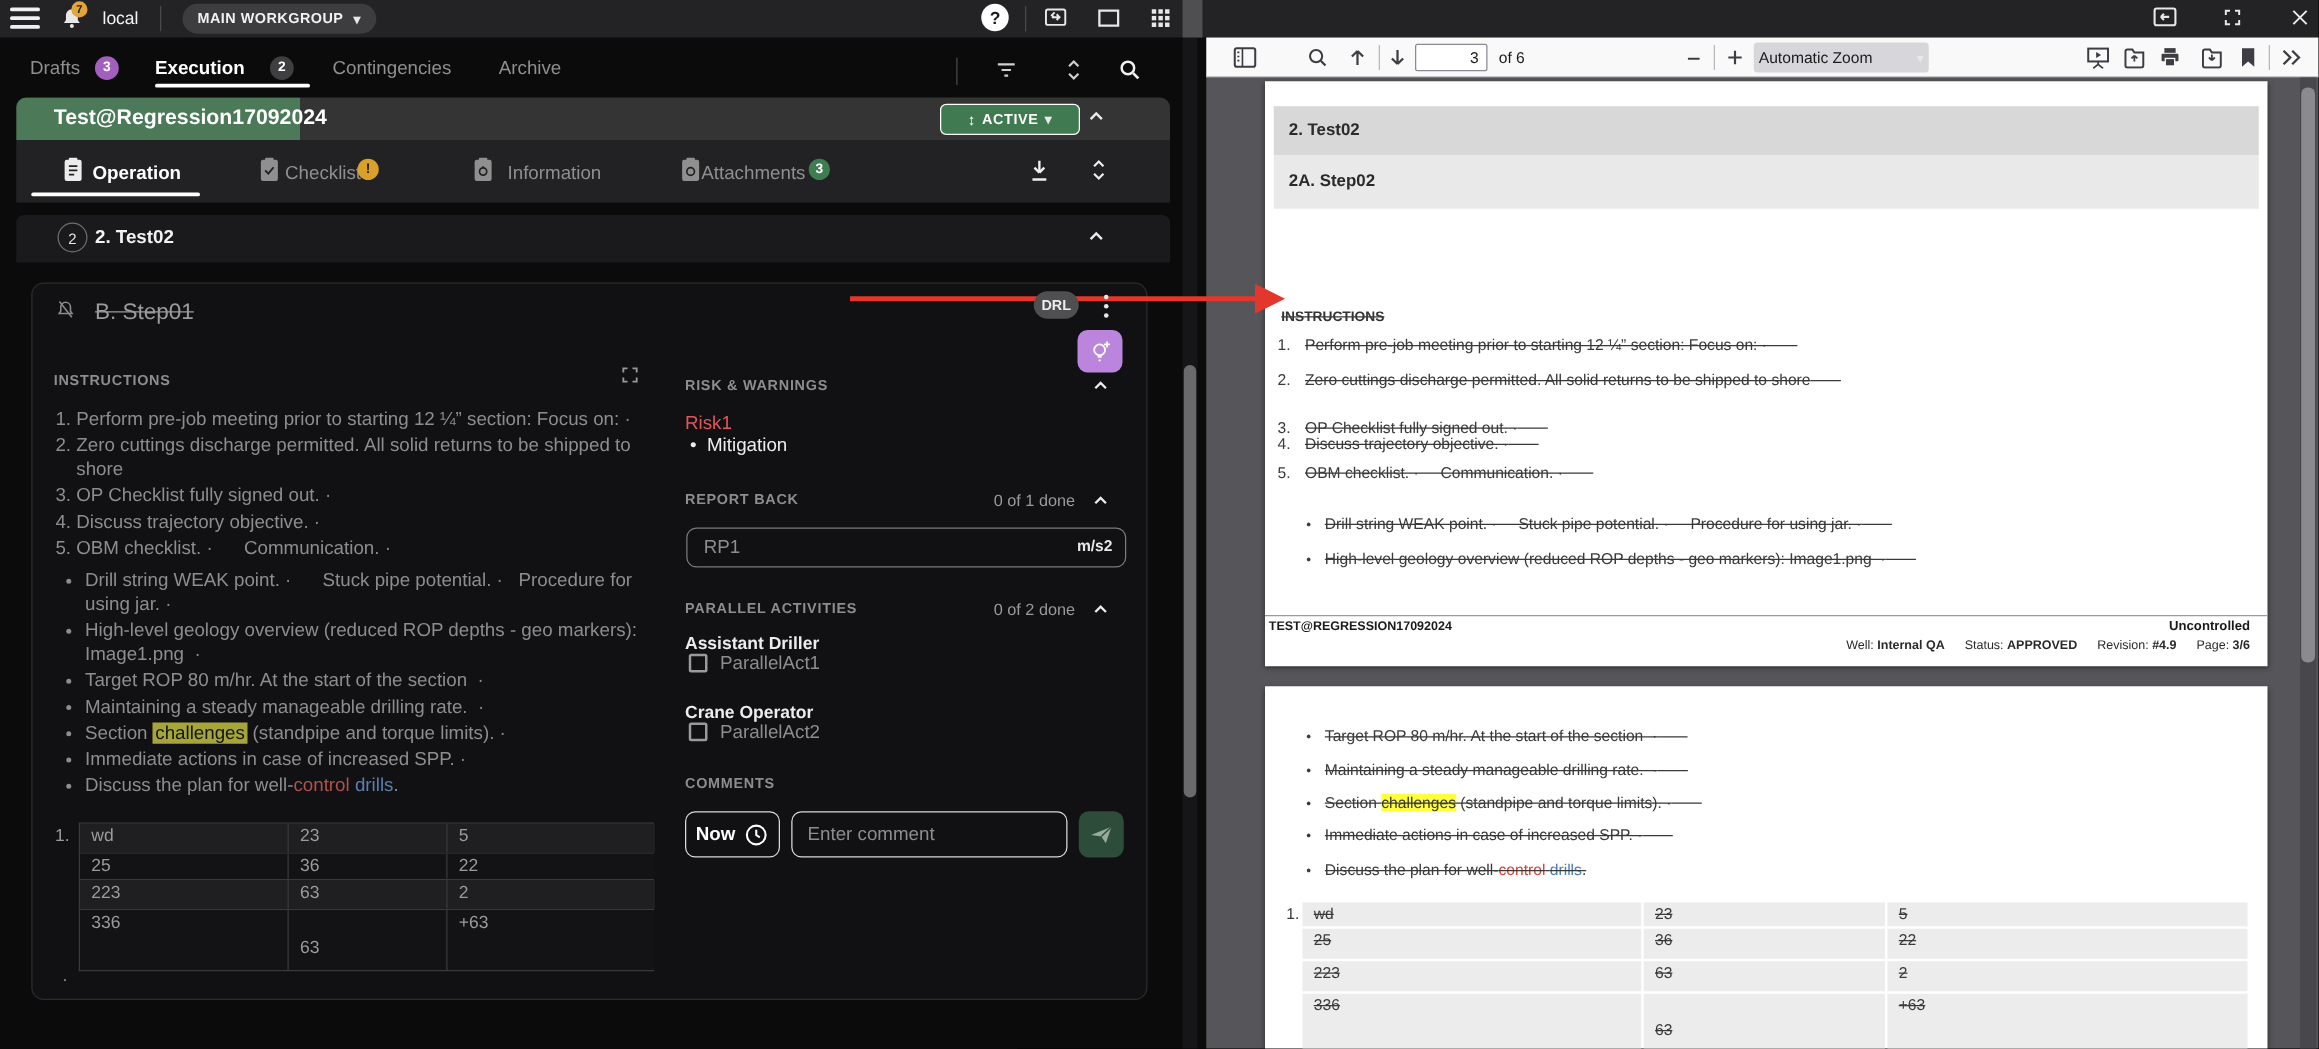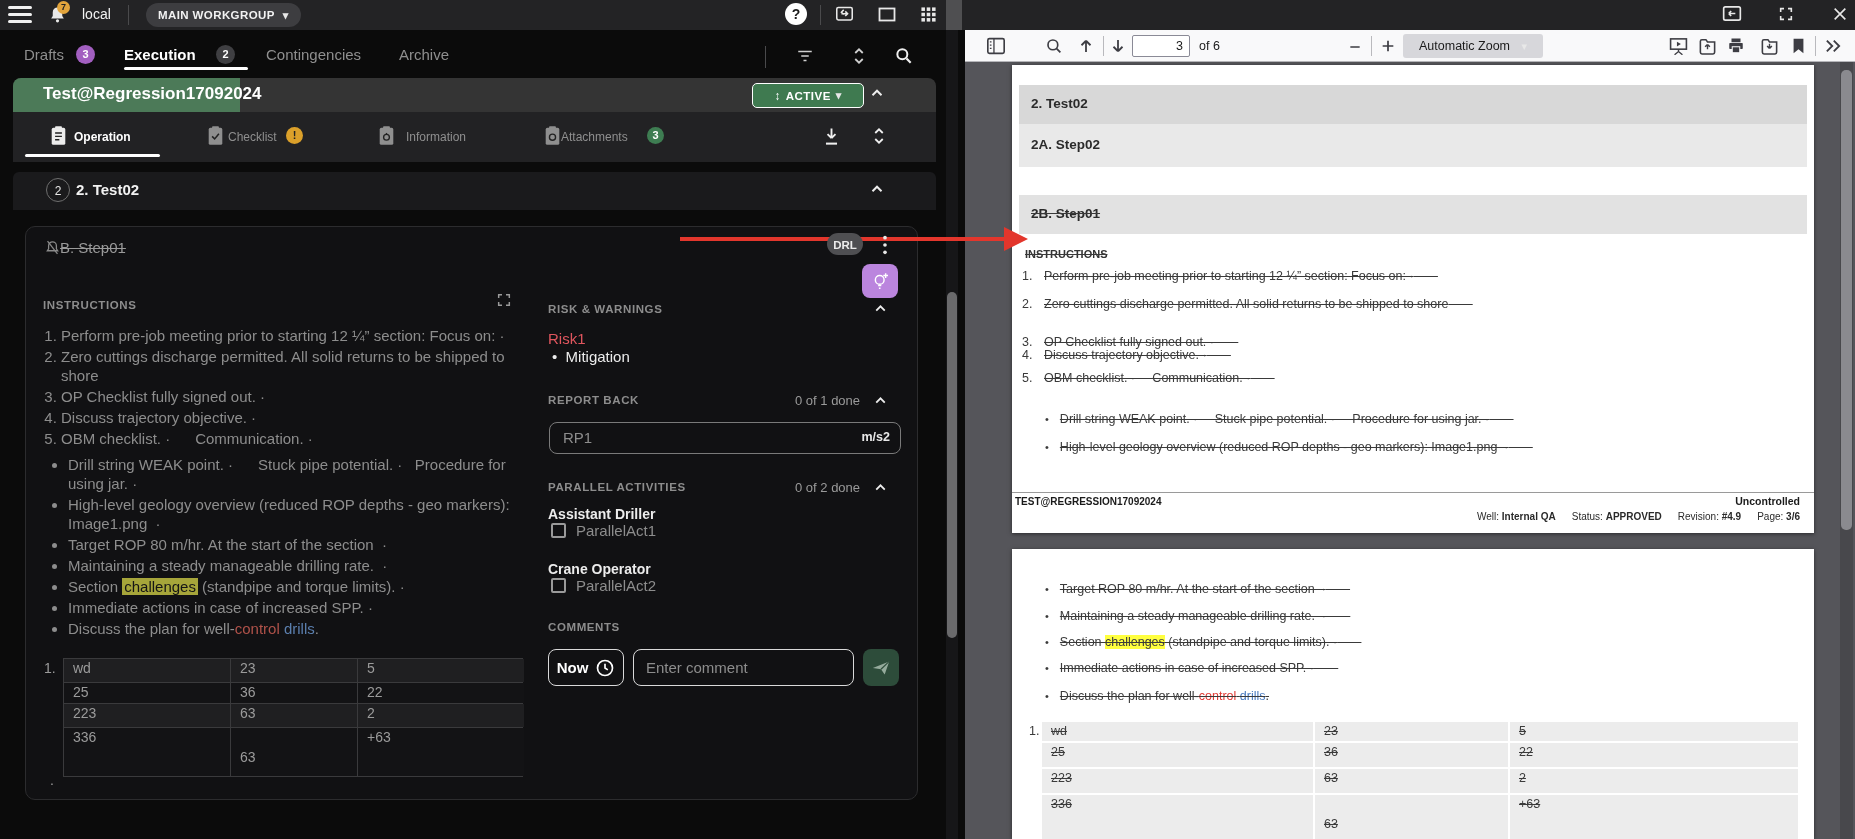--- a/index.html
+++ b/index.html
@@ -35,36 +35,36 @@
   .card-titlebar { position:absolute; left:13px; top:78px; width:923px; height:34px; background:#343434;
     border-radius:8px 8px 0 0; overflow:hidden; }
   .card-green { position:absolute; left:0; top:0; width:227px; height:34px; background:#4c7a58; }
   .card-title { position:absolute; left:30px; top:6px; color:#fff; font-size:17px; font-weight:700; }
   .status-badge { position:absolute; left:739px; top:5px; width:112px; height:25px; border:1.5px solid #fff;
     border-radius:5px; background:#3f7a50; color:#fff; font-size:11.5px; font-weight:700; letter-spacing:.5px;
     display:flex; align-items:center; justify-content:center; gap:5px; }
   .status-badge .updn::before { content:"\2195"; font-size:12px; }
   .chev { color:#ececec; }
   .subtabs { position:absolute; left:13px; top:112px; width:923px; height:50px; background:#222224; }
-  .subtab-label { position:absolute; top:18px; font-size:12px; color:#8f8f8f; }
+  .subtab-label { position:absolute; top:18px; font-size:15px; color:#8f8f8f; }
   .subtab-label.active { color:#fff; font-weight:700; }
   .subtab-ic { position:absolute; top:13px; color:#8f8f8f; }
   .subtab-ic.active { color:#ececec; }
   .subtab-underline { position:absolute; left:12px; top:42px; width:135px; height:3px; background:#fff; border-radius:2px; }
   .badge-sm { position:absolute; top:15px; width:17px; height:17px; border-radius:50%; font-size:11px;
     font-weight:700; text-align:center; line-height:17px; }
 
   .section-row { position:absolute; left:13px; top:172px; width:923px; height:38px; background:#1a1a1c; border-radius:6px 6px 0 0; }
   .sec-num { position:absolute; left:33px; top:6px; width:24px; height:24px; border:1.5px solid #6e6e6e;
     border-radius:50%; color:#e6e6e6; font-size:12px; text-align:center; line-height:24px; }
   .sec-title { position:absolute; left:63px; top:9px; color:#f2f2f2; font-size:15px; font-weight:700; }
 
   .step-card { position:absolute; left:25px; top:226px; width:893px; height:574px; background:#111113;
     border:1px solid #2c2c2e; border-radius:10px; }
-  .step-title { position:absolute; left:60px; top:239px; color:#9a9a9a; font-size:15px; text-decoration:line-through; }
+  .step-title { position:absolute; left:76px; top:239px; color:#9a9a9a; font-size:18px; text-decoration:line-through; }
   .drl-pill { position:absolute; left:827px; top:233px; width:36px; height:22px; background:#4f4f52;
     border-radius:12px; color:#ececec; font-size:11.5px; font-weight:700; text-align:center; line-height:24px; z-index:45; }
 
   .ai-btn { position:absolute; left:862px; top:264px; width:36px; height:34px; background:#bb85de;
     border-radius:8px; display:flex; align-items:center; justify-content:center; color:#fff; }
 
   .plabel { position:absolute; font-size:11.5px; font-weight:700; color:#8d8d8d; letter-spacing:.6px; }
   .prog { position:absolute; font-size:13px; color:#9a9a9a; }
 
   
@@ -119,21 +119,21 @@
   
   .pdf-toolbar { position:absolute; left:965px; top:30px; width:890px; height:32px; background:#f9f9fa;
     border-bottom:1px solid #b6b6ba; }
   .pt-ic { position:absolute; top:7px; color:#3d3d43; }
   .pt-div { position:absolute; top:6px; width:1px; height:20px; background:#b9b9bd; }
   .page-input { position:absolute; left:167px; top:5px; width:58px; height:22px; border:1px solid #8a8a96;
     border-radius:2px; background:#fff; font-size:12.5px; text-align:right; padding-right:6px; color:#1b1b1b;
     font-family:"Liberation Sans", sans-serif; }
   .of-label { position:absolute; left:234px; top:9px; font-size:12.5px; color:#1b1b1b; }
   .zoom-dd { position:absolute; left:438px; top:4px; width:140px; height:24px; background:#d7d7db; border-radius:3px;
-    font-size:12.5px; color:#1b1b1b; display:flex; align-items:center; padding:0 16px; justify-content:space-between; }
+    font-size:12.5px; color:#1b1b1b; display:flex; align-items:center; padding:0 4px; justify-content:space-between; }
   .pdf-bg { position:absolute; left:965px; top:62px; width:890px; height:777px; background:#55555a; }
   .pdf-page { position:absolute; left:1012px; width:802px; background:#fff; box-shadow:0 1px 4px rgba(0,0,0,.5); overflow:hidden; }
   .pdf-sbtrack { position:absolute; left:1840px; top:62px; width:13px; height:777px; background:#48484c; }
   .pdf-sbthumb { position:absolute; left:1841px; top:70px; width:11px; height:460px; background:#8a8a8f; border-radius:5px; }
 
   .band { position:absolute; left:7px; width:788px; }
   .band-t { position:absolute; left:12px; font-size:13.5px; font-weight:700; color:#2b2b2b; }
   .strike { text-decoration:line-through; text-decoration-color:#3a3a3a; }
   .tail::after { content:"\00a0\00a0\00a0\00a0\00a0\00a0\00a0"; }
   .pitem { position:absolute; font-size:12.5px; color:#3a3a3a; white-space:nowrap; }
@@ -555,23 +555,20 @@
     </div>
 
     <div class="pdf-bg"></div>
 
     <div class="pdf-page" style="top:65px;height:468px;">
       <div class="band" style="top:20px;height:39px;background:#d8d8d8;">
         <span class="band-t" style="top:11px;">2. Test02</span>
       </div>
       <div class="band" style="top:59px;height:43px;background:#e9e9e9;">
         <span class="band-t" style="top:13px;">2A. Step02</span>
-      </div>
-      <div class="band" style="top:130px;height:39px;background:#e2e2e2;">
-        <span class="band-t strike" style="top:11px;">2B. Step01</span>
       </div>
       <span class="abs strike" style="left:13px;top:183px;font-size:11px;font-weight:700;color:#333;">INSTRUCTIONS</span>
 
       <div class="pitem" style="left:10px;top:204px;"><span class="n">1.</span><s class="strike tail">Perform pre-job meeting prior to starting 12 ¼” section: Focus on: ·</s></div>
       <div class="pitem" style="left:10px;top:232px;"><span class="n">2.</span><s class="strike tail">Zero cuttings discharge permitted. All solid returns to be shipped to shore</s></div>
       <div class="pitem" style="left:10px;top:270px;"><span class="n">3.</span><s class="strike tail">OP Checklist fully signed out. ·</s></div>
       <div class="pitem" style="left:10px;top:283px;"><span class="n">4.</span><s class="strike tail">Discuss trajectory objective. ·</s></div>
       <div class="pitem" style="left:10px;top:306px;"><span class="n">5.</span><s class="strike tail">OBM checklist. ·&nbsp;&nbsp;&nbsp;&nbsp; Communication. ·</s></div>
 
       <div class="pbullet" style="left:33px;top:347px;"><s class="strike tail">Drill string WEAK point. ·&nbsp;&nbsp;&nbsp;&nbsp; Stuck pipe potential. ·&nbsp;&nbsp;&nbsp;&nbsp; Procedure for using jar. ·</s></div>

